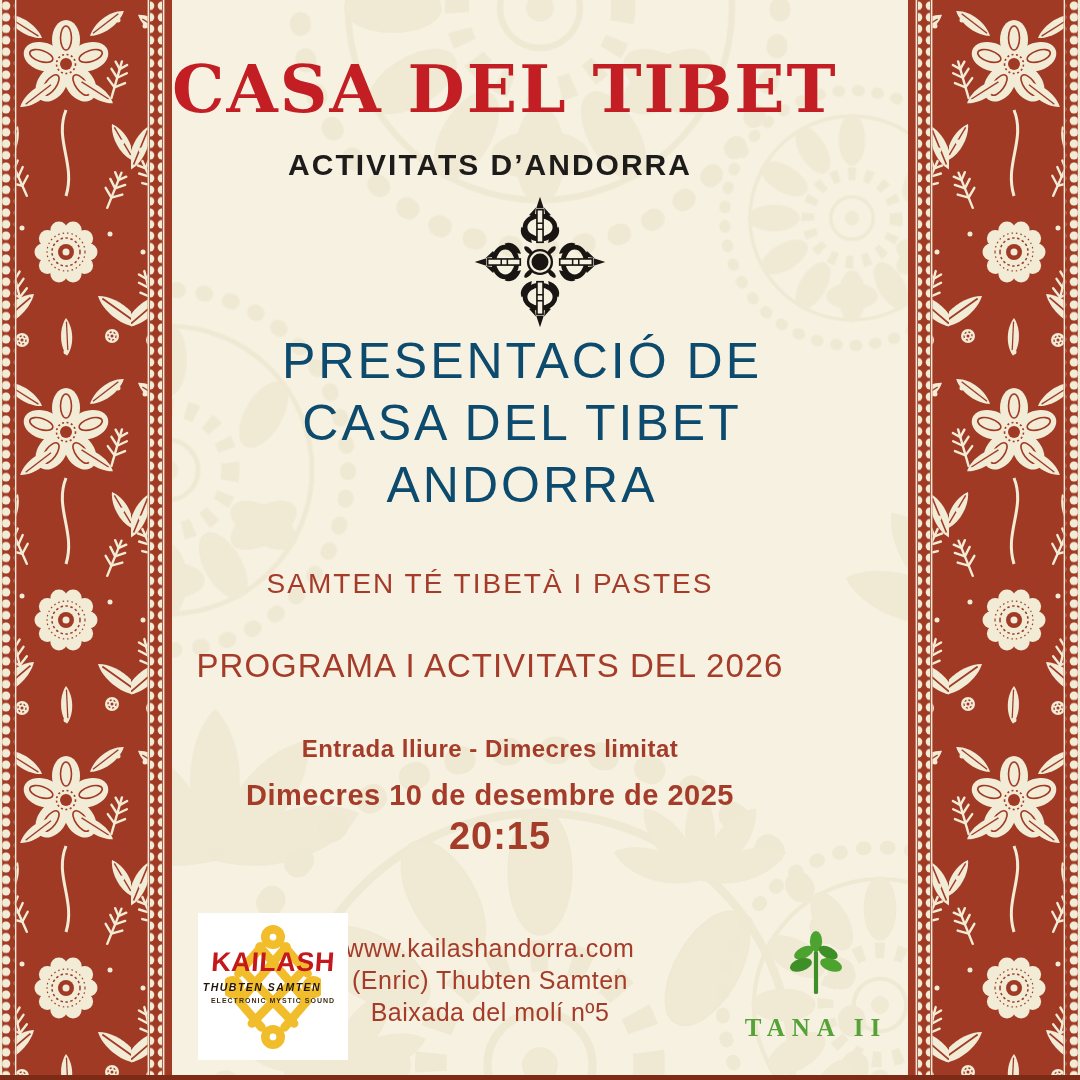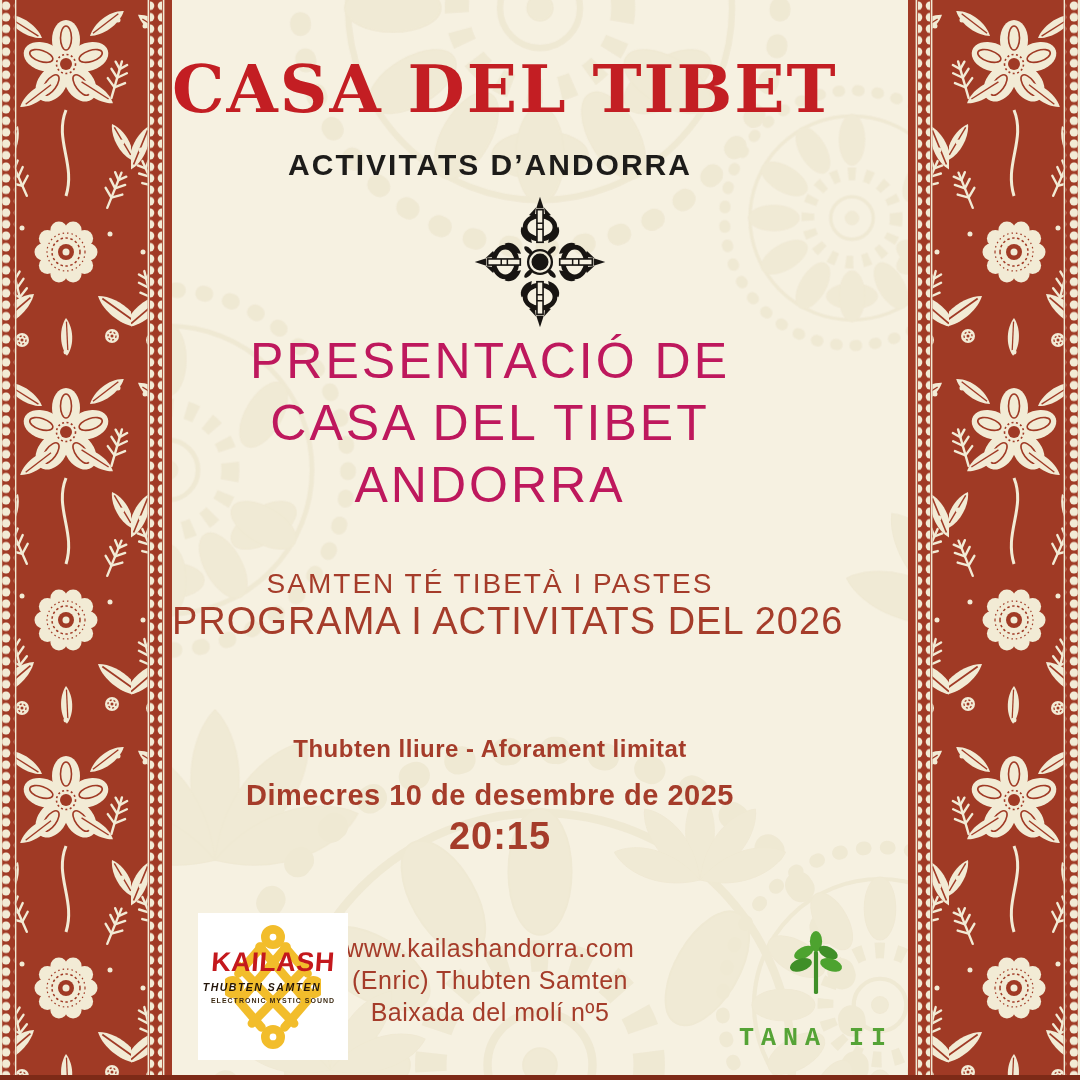--- a/index.html
+++ b/index.html
@@ -13,41 +13,41 @@
   .watermark{left:0;top:0;width:1080px;height:1080px;}
   .border-left{left:0;top:0;width:172px;height:1080px;}
   .border-right{right:0;top:0;width:172px;height:1080px;transform:scaleX(-1);}
   .txt{position:absolute;left:172px;width:636px;text-align:center;white-space:nowrap;}
   .title{
     top:52px;font-family:"DejaVu Serif","Liberation Serif",serif;
     font-weight:bold;font-size:66px;line-height:74px;color:#c31e23;letter-spacing:2px;
   }
   .subtitle{top:147px;font-size:30px;line-height:36px;color:#1d1c1a;font-weight:600;letter-spacing:2px;}
   .vajra{left:470px;top:194px;width:140px;height:136px;}
-  .heading{top:330px;font-size:50px;line-height:62px;color:#be185d;letter-spacing:3px;font-weight:400;}
+  .heading{top:330px;font-size:50px;line-height:62px;color:#0c4a6e;letter-spacing:3px;font-weight:400;margin-left:32px;}
   .includes{top:568px;font-size:28px;line-height:32px;color:#a53c2a;letter-spacing:2px;font-weight:400;}
-  .program{top:600px;font-size:38px;line-height:42px;color:#a53c2a;letter-spacing:1px;font-weight:400;}
+  .program{top:645px;font-size:33px;line-height:42px;color:#a53c2a;letter-spacing:1px;font-weight:400;}
   .entry{top:735px;font-size:24px;line-height:28px;color:#a53c2a;letter-spacing:0.5px;font-weight:600;}
   .date{top:778px;font-size:29px;line-height:34px;color:#a53c2a;letter-spacing:0.5px;font-weight:600;}
   .time{top:814px;font-size:38px;line-height:44px;color:#a53c2a;letter-spacing:1px;font-weight:600;padding-left:20px;}
   .contact{top:932px;font-size:25px;line-height:32px;color:#a53c2a;font-weight:500;letter-spacing:0.5px;}
   .kailash{
     position:absolute;left:198px;top:913px;width:150px;height:147px;background:#ffffff;
     overflow:hidden;text-align:center;
   }
   .kailash .knot{position:absolute;left:27px;top:8px;width:96px;height:132px;}
   .kailash .kname{position:absolute;left:0;top:34px;width:150px;font-weight:800;font-size:27px;
     color:#c4181d;letter-spacing:0.5px;transform:skewX(-4deg);}
   .kailash .ksub{position:absolute;left:0;top:68px;width:128px;font-weight:700;font-style:italic;
     font-size:10.5px;color:#241509;letter-spacing:1.5px;}
   .kailash .ktag{position:absolute;left:0;top:84px;width:150px;font-weight:700;
     font-size:7px;color:#3d2b14;letter-spacing:1px;}
   .tana{position:absolute;left:736px;top:930px;width:160px;text-align:center;}
   .tana .plant{width:66px;height:66px;display:inline-block;}
-  .tana .tname{margin-top:24px;font-family:Liberation Mono, monospace;
+  .tana .tname{margin-top:14px;font-family:Liberation Serif, serif;
     font-weight:bold;font-size:25px;color:#55a336;letter-spacing:7px;white-space:nowrap;}
   .bottom-rule{position:absolute;left:0;top:1075px;width:1080px;height:5px;background:#7d2a17;z-index:9;}
 </style>
 </head>
 <body>
 
 <div class="poster">
 
   <svg class="layer watermark" viewBox="0 0 1080 1080" aria-hidden="true">
     <defs>
@@ -239,21 +239,21 @@
   </svg>
 
   <div class="txt heading">
     <div>PRESENTACIÓ DE</div>
     <div>CASA DEL TIBET</div>
     <div>ANDORRA</div>
   </div>
 
   <div class="txt includes">SAMTEN TÉ TIBETÀ I PASTES</div>
   <div class="txt program">PROGRAMA I ACTIVITATS DEL 2026</div>
-  <div class="txt entry">Thubten lliure - Aforament limitat</div>
+  <div class="txt entry">Entrada lliure - Dimecres limitat</div>
   <div class="txt date">Dimecres 10 de desembre de 2025</div>
   <div class="txt time">20:15</div>
 
   <div class="txt contact">
     <div>www.kailashandorra.com</div>
     <div>(Enric) Thubten Samten</div>
     <div>Baixada del molí nº5</div>
   </div>
 
   <div class="kailash">

